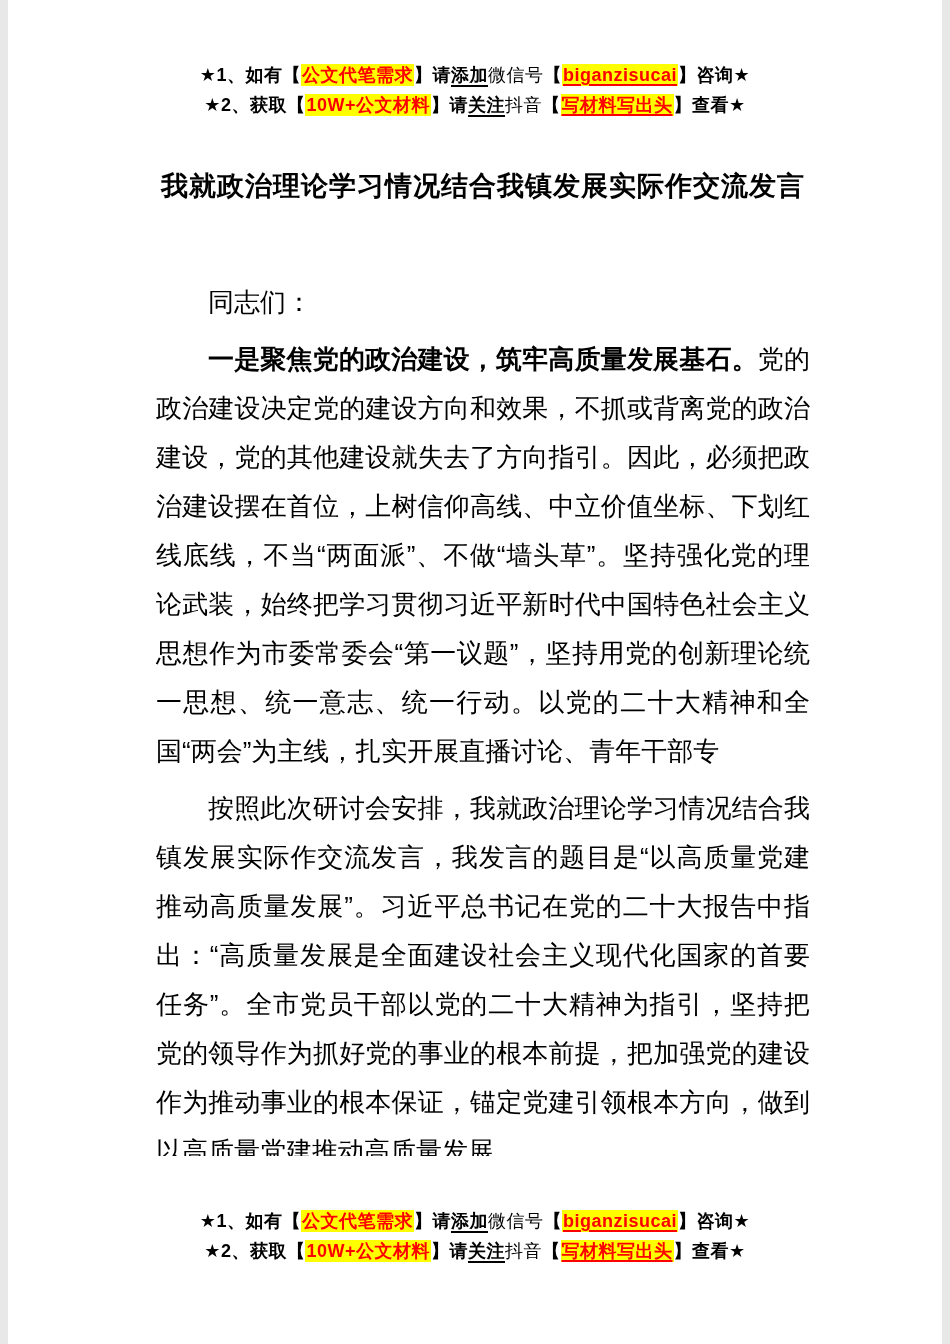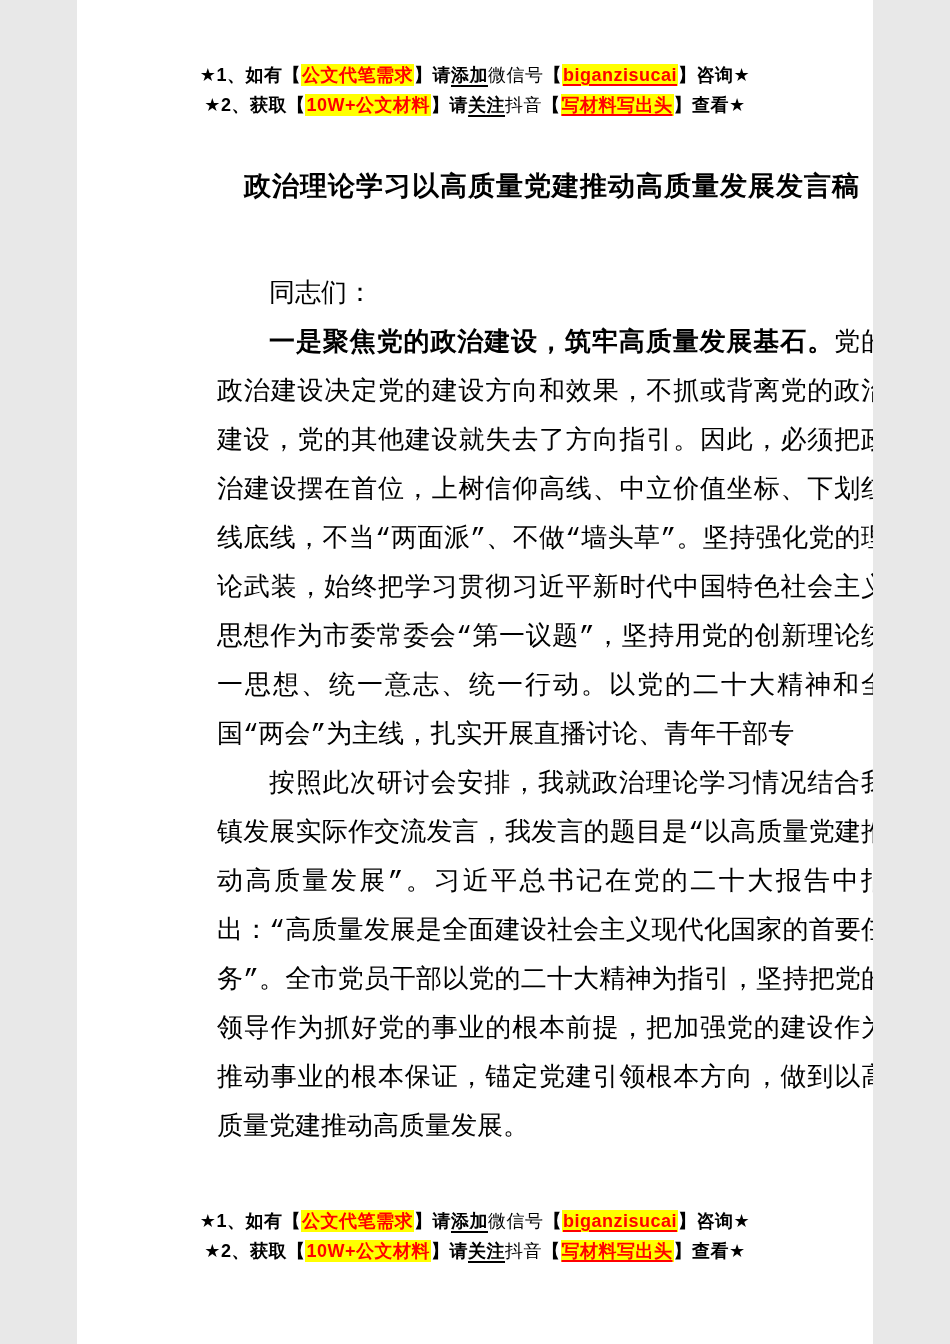--- a/index.html
+++ b/index.html
@@ -1,18 +1,18 @@
 <!DOCTYPE html>
 <html><head>
 <meta charset="utf-8">
 <style>
   html, body { margin: 0; padding: 0; background: #e8e8e8; }
   .page {
     position: relative;
-    width: 796px;
+    width: 934px;
     height: 1344px;
     margin: 0 auto;
     background: #ffffff;
     font-family: "Liberation Sans", "DejaVu Sans", sans-serif;
     color: #000000;
     overflow: hidden;
   }
   
   .promo {
     position: absolute;
@@ -69,37 +69,36 @@
     top: 270px;
     left: 140px;
     width: 670px;
     height: 886px;
     overflow: hidden;
     font-size: 26px;
     line-height: 49px;
     text-align: justify;
   }
   .para {
-    margin: 0;
+    margin: 8px;
     text-indent: 2em;
-    font-family: Liberation Mono, monospace;
   }
   .run-bold { font-weight: 700; }
 </style>
 </head>
 <body>
 
 <div class="page">
 
   <div class="promo promo-header">
       <div class="promo-line"><span class="seg-bold">★1、如有【</span><span class="seg-red-hl">公文代笔需求</span><span class="seg-bold">】请</span><span class="seg-bold-underline">添加</span><span class="seg-plain">微信号</span><span class="seg-bold">【</span><span class="seg-red-hl-underline">biganzisucai</span><span class="seg-bold">】咨询★</span></div>
       <div class="promo-line"><span class="seg-bold">★2、获取【</span><span class="seg-red-hl">10W+公文材料</span><span class="seg-bold">】请</span><span class="seg-bold-underline">关注</span><span class="seg-plain">抖音</span><span class="seg-bold">【</span><span class="seg-red-hl-underline">写材料写出头</span><span class="seg-bold">】查看★</span></div>
     </div>
 
-  <h1 class="doc-title">政治理论学习以高质量党建推动高质量发展发言稿</h1>
+  <h1 class="doc-title">我就政治理论学习情况结合我镇发展实际作交流发言</h1>
 
   <div class="doc-body">
       <p class="para"><span>同志们：</span></p>
       <p class="para"><span class="run-bold">一是聚焦党的政治建设，筑牢高质量发展基石。</span><span>党的政治建设决定党的建设方向和效果，不抓或背离党的政治建设，党的其他建设就失去了方向指引。因此，必须把政治建设摆在首位，上树信仰高线、中立价值坐标、下划红线底线，不当“两面派”、不做“墙头草”。坚持强化党的理论武装，始终把学习贯彻习近平新时代中国特色社会主义思想作为市委常委会“第一议题”，坚持用党的创新理论统一思想、统一意志、统一行动。以党的二十大精神和全国“两会”为主线，扎实开展直播讨论、青年干部专</span></p>
       <p class="para"><span>按照此次研讨会安排，我就政治理论学习情况结合我镇发展实际作交流发言，我发言的题目是“以高质量党建推动高质量发展”。习近平总书记在党的二十大报告中指出：“高质量发展是全面建设社会主义现代化国家的首要任务”。全市党员干部以党的二十大精神为指引，坚持把党的领导作为抓好党的事业的根本前提，把加强党的建设作为推动事业的根本保证，锚定党建引领根本方向，做到以高质量党建推动高质量发展。</span></p>
     </div>
 
   <div class="promo promo-footer">
       <div class="promo-line"><span class="seg-bold">★1、如有【</span><span class="seg-red-hl">公文代笔需求</span><span class="seg-bold">】请</span><span class="seg-bold-underline">添加</span><span class="seg-plain">微信号</span><span class="seg-bold">【</span><span class="seg-red-hl-underline">biganzisucai</span><span class="seg-bold">】咨询★</span></div>
       <div class="promo-line"><span class="seg-bold">★2、获取【</span><span class="seg-red-hl">10W+公文材料</span><span class="seg-bold">】请</span><span class="seg-bold-underline">关注</span><span class="seg-plain">抖音</span><span class="seg-bold">【</span><span class="seg-red-hl-underline">写材料写出头</span><span class="seg-bold">】查看★</span></div>

